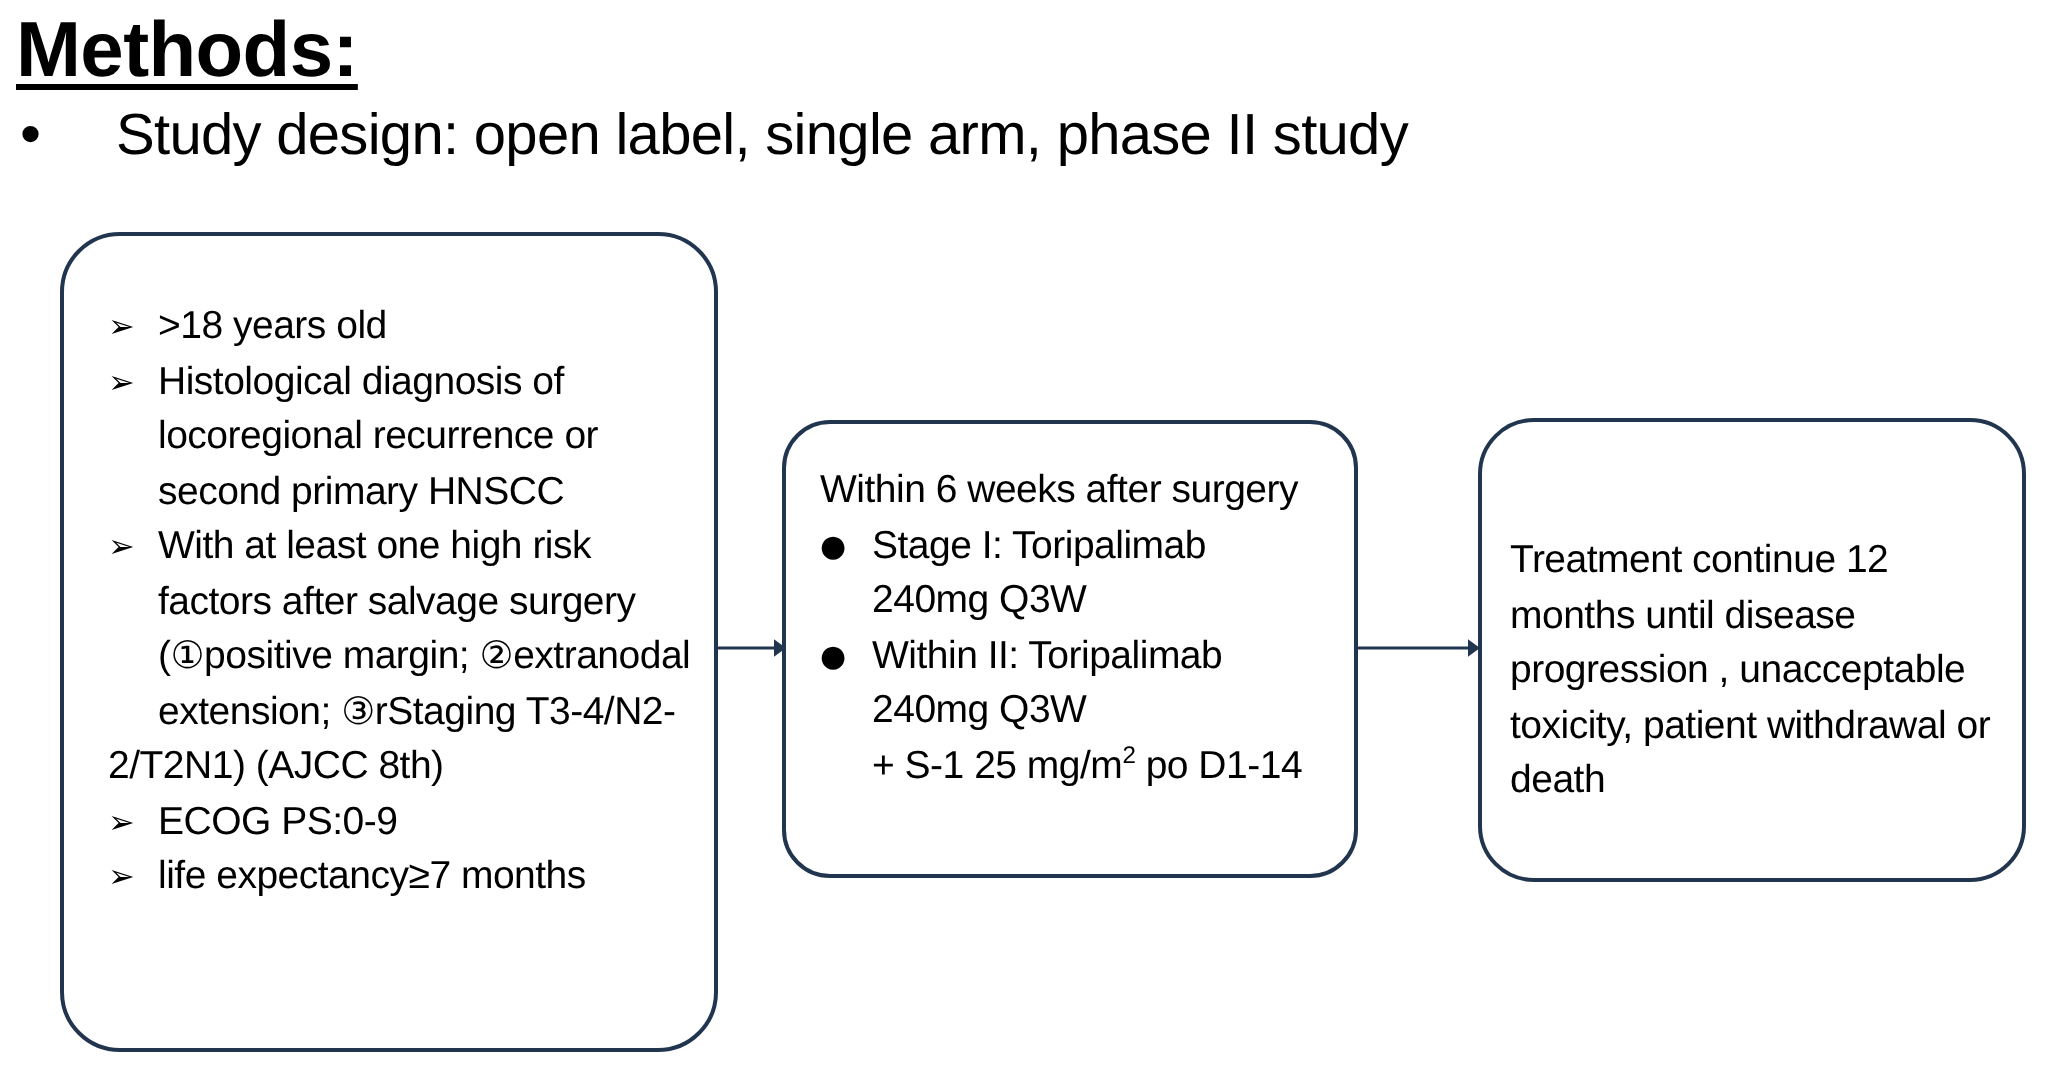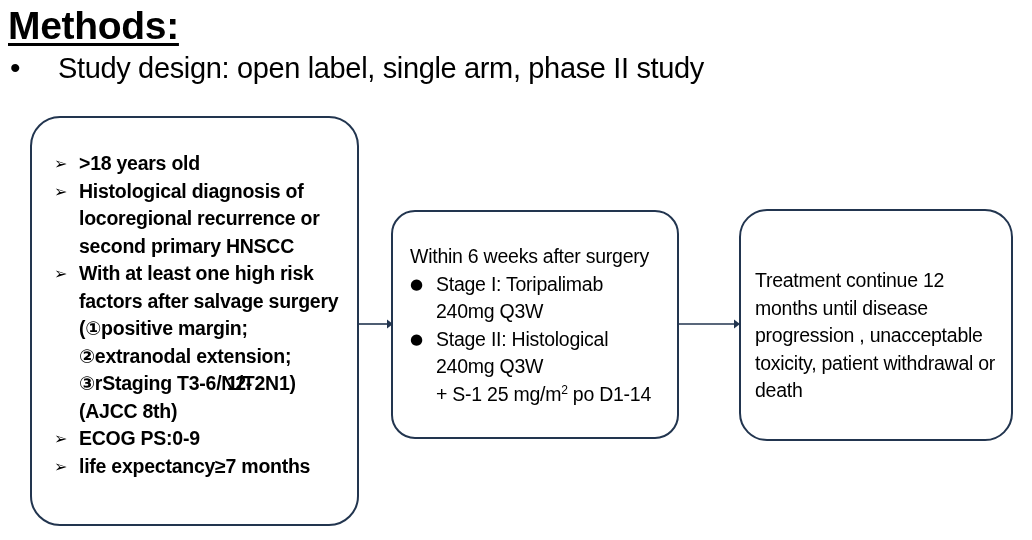--- a/index.html
+++ b/index.html
@@ -98,35 +98,34 @@
   .elig-marker {
     flex: 0 0 auto;
     width: 25px;
     font-size: 16px;
     line-height: 27.5px;
     font-family: "DejaVu Sans", sans-serif;
     transform: translateY(-0.5px);
   }
   .elig-text {
     flex: 1 1 auto;
-    font-weight: bold;
   }
   .circ {
     font-family: "DejaVu Sans", sans-serif;
     font-size: 19px;
   }
   .outdent {
     margin-left: -25px;
   }
 
   
   #treatment-content {
     position: absolute;
     left: 17px;
-    top: 31px;
+    top: 20px;
     right: 8px;
     font-size: 19.5px;
     line-height: 27.5px;
     letter-spacing: -0.25px;
   }
   #treatment-heading {
     margin-bottom: 0px;
   }
   .tx-item {
     display: flex;
@@ -191,21 +190,21 @@
 
     <div class="elig-item">
       <span class="elig-marker">➢</span>
       <span class="elig-text">Histological  diagnosis of locoregional recurrence or second primary HNSCC</span>
     </div>
 
     <div class="elig-item">
       <span class="elig-marker">➢</span>
       <span class="elig-text"><span>With at least one high risk factors after salvage surgery (</span><span class="circ">①</span><span>positive margin;</span>
         <span class="circ">②</span><span>extranodal extension;</span>
-        <span class="circ">③</span><span>rStaging T3-6/N2-</span><span class="outdent">1/T2N1)  (AJCC 8th)</span>
+        <span class="circ">③</span><span>rStaging T3-4/N2-</span><span class="outdent">2/T2N1)  (AJCC 8th)</span>
       </span>
     </div>
 
     <div class="elig-item">
       <span class="elig-marker">➢</span>
       <span class="elig-text">ECOG PS:0-9</span>
     </div>
 
     <div class="elig-item">
       <span class="elig-marker">➢</span>
@@ -226,21 +225,21 @@
     <div id="treatment-heading">Within 6 weeks after surgery</div>
 
     <div class="tx-item">
       <span class="tx-marker">●</span>
       <span class="tx-text">Stage I: Toripalimab</span>
     </div>
     <div class="tx-sub">240mg Q3W</div>
 
     <div class="tx-item">
       <span class="tx-marker">●</span>
-      <span class="tx-text">Stage II: Histological</span>
+      <span class="tx-text">Within II: Toripalimab</span>
     </div>
     <div class="tx-sub">240mg Q3W</div>
 
     <div class="tx-sub"><span>+ S-1 25 mg/m</span><sup>2</sup><span> po D1-14</span></div>
 
 
   </div>
 </div>
 
 <svg class="arrow" id="arrow-2" viewBox="0 0 64 14">

